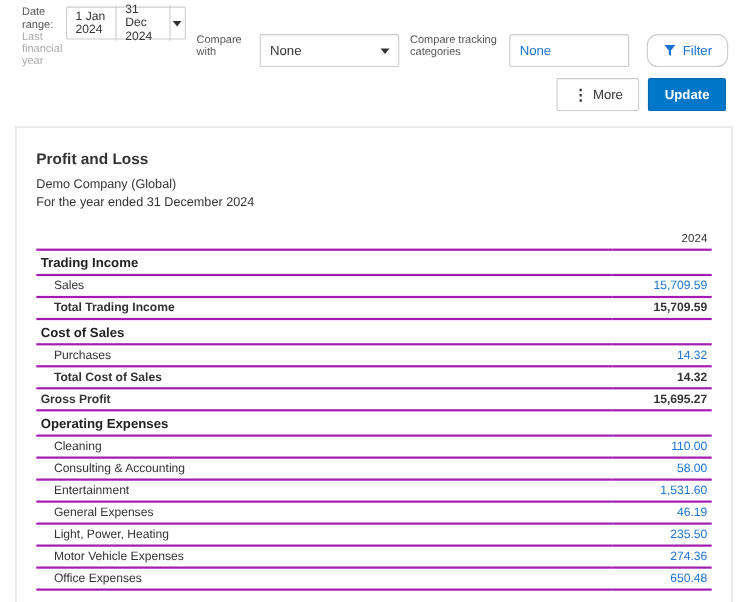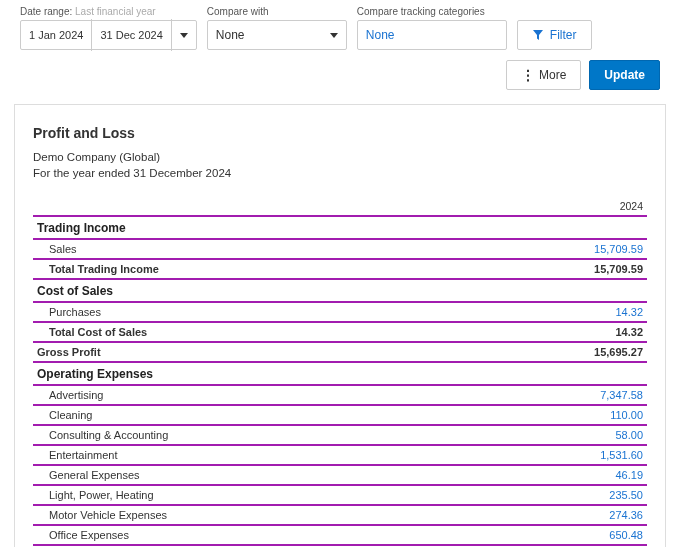--- a/index.html
+++ b/index.html
@@ -9,21 +9,21 @@
     color: #333;
     background: #fff;
     width: 680px;
   }
   .toolbar {
     padding: 6px 20px 10px 20px;
     display: flex;
     gap: 10px;
     align-items: flex-end;
   }
-  .tb-group { display: flex; flex-direction: column; gap: 3px; }
+  .tb-group { display: flex; flex-direction: row; gap: 3px; }
   .tb-label { font-size: 10px; color: #555; }
   .tb-label .muted { color: #aaa; }
   .tb-control {
     border: 1px solid #ccc;
     background: #fff;
     height: 30px;
     display: flex;
     align-items: center;
     border-radius: 2px;
   }
@@ -52,20 +52,21 @@
     width: 140px;
     padding: 0 8px;
     justify-content: space-between;
   }
   .select-wide { width: 150px; }
   .blue-text { color: #1a73d1; }
   .filter-btn {
     padding: 0 14px;
     gap: 6px;
     cursor: pointer;
+    border-radius: 10px;
   }
   .funnel {
     width: 12px; height: 12px;
     position: relative;
   }
   .funnel svg { display:block; }
   .actions {
     display: flex;
     justify-content: flex-end;
     gap: 8px;
@@ -233,24 +234,20 @@
           <td class="val">14.32</td>
         </tr>
         <tr class="gross">
           <td class="name">Gross Profit</td>
           <td class="val">15,695.27</td>
         </tr>
         <tr class="section">
           <td colspan="2">Operating Expenses</td>
         </tr>
         <tr class="line">
-          <td class="name">Advertising</td>
-          <td class="val"><a href="#">7,347.58</a></td>
-        </tr>
-        <tr class="line">
           <td class="name">Cleaning</td>
           <td class="val"><a href="#">110.00</a></td>
         </tr>
         <tr class="line">
           <td class="name">Consulting &amp; Accounting</td>
           <td class="val"><a href="#">58.00</a></td>
         </tr>
         <tr class="line">
           <td class="name">Entertainment</td>
           <td class="val"><a href="#">1,531.60</a></td>

